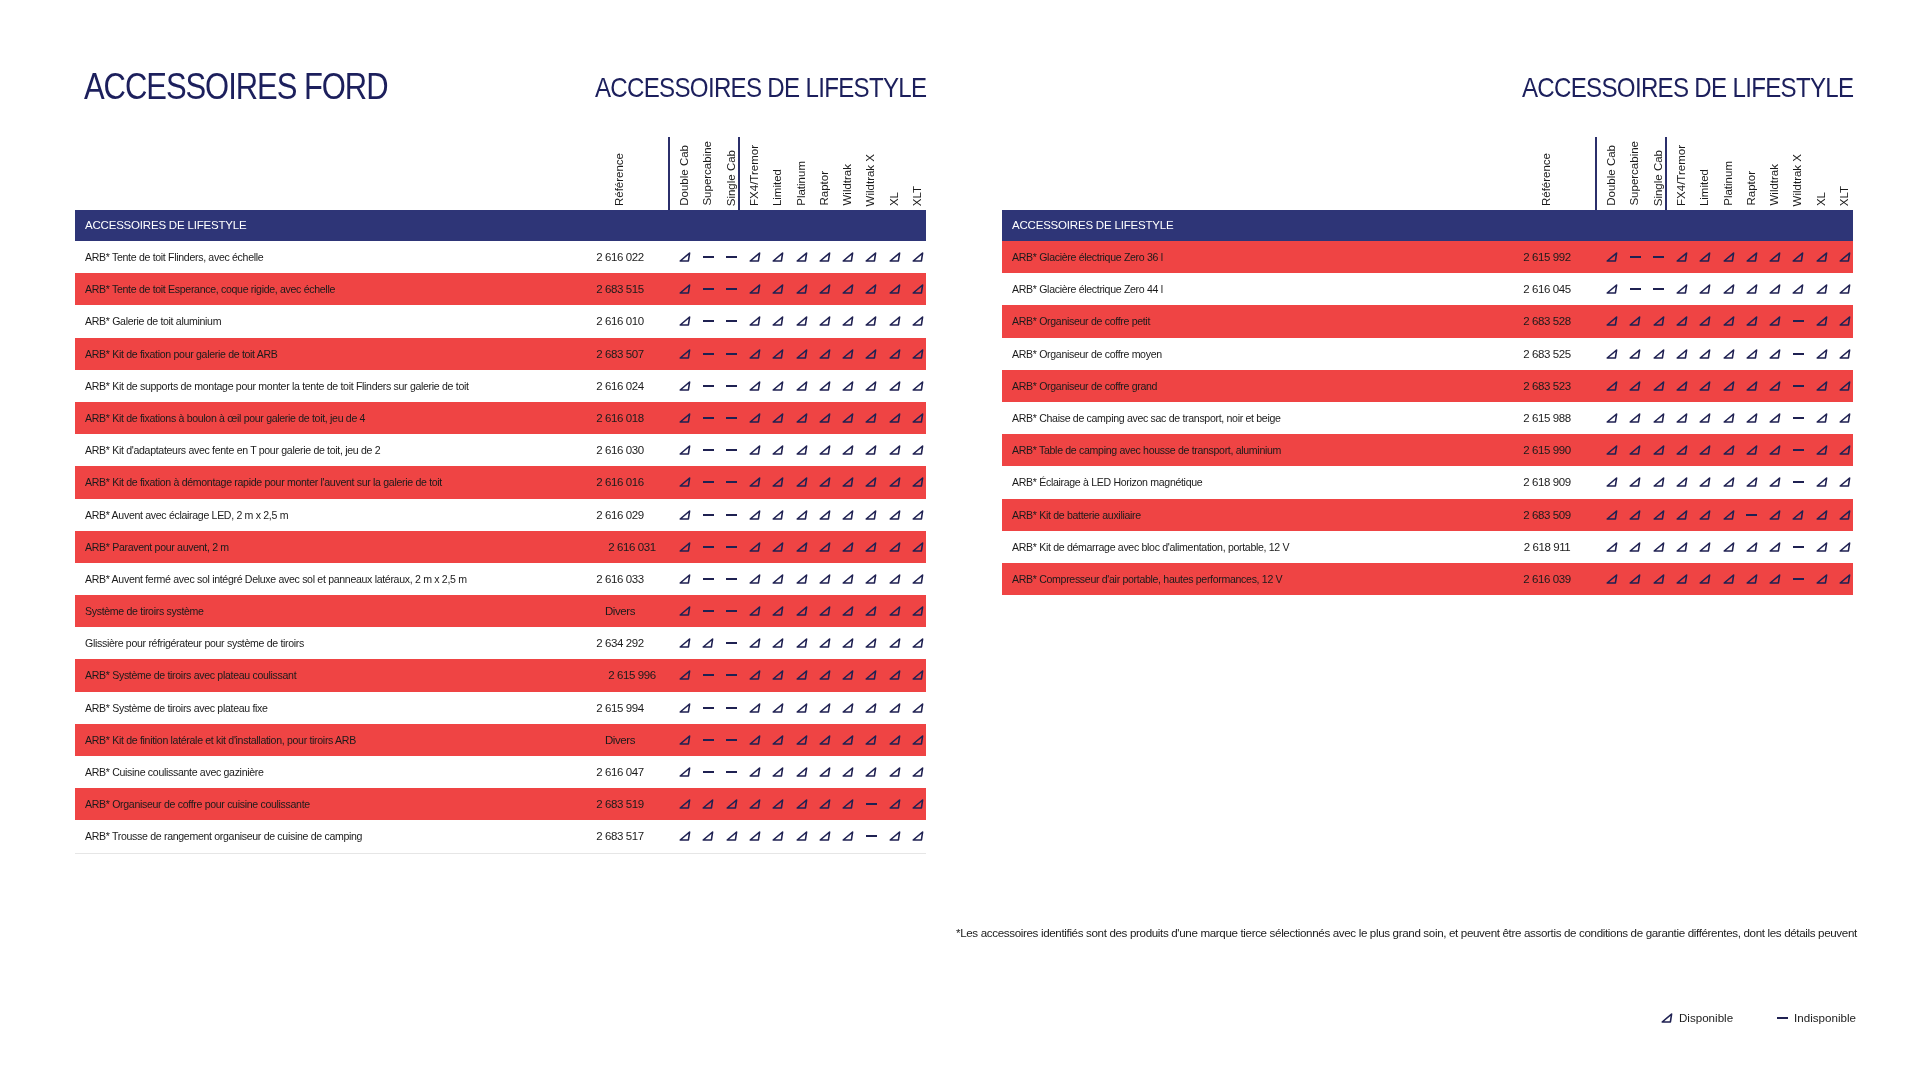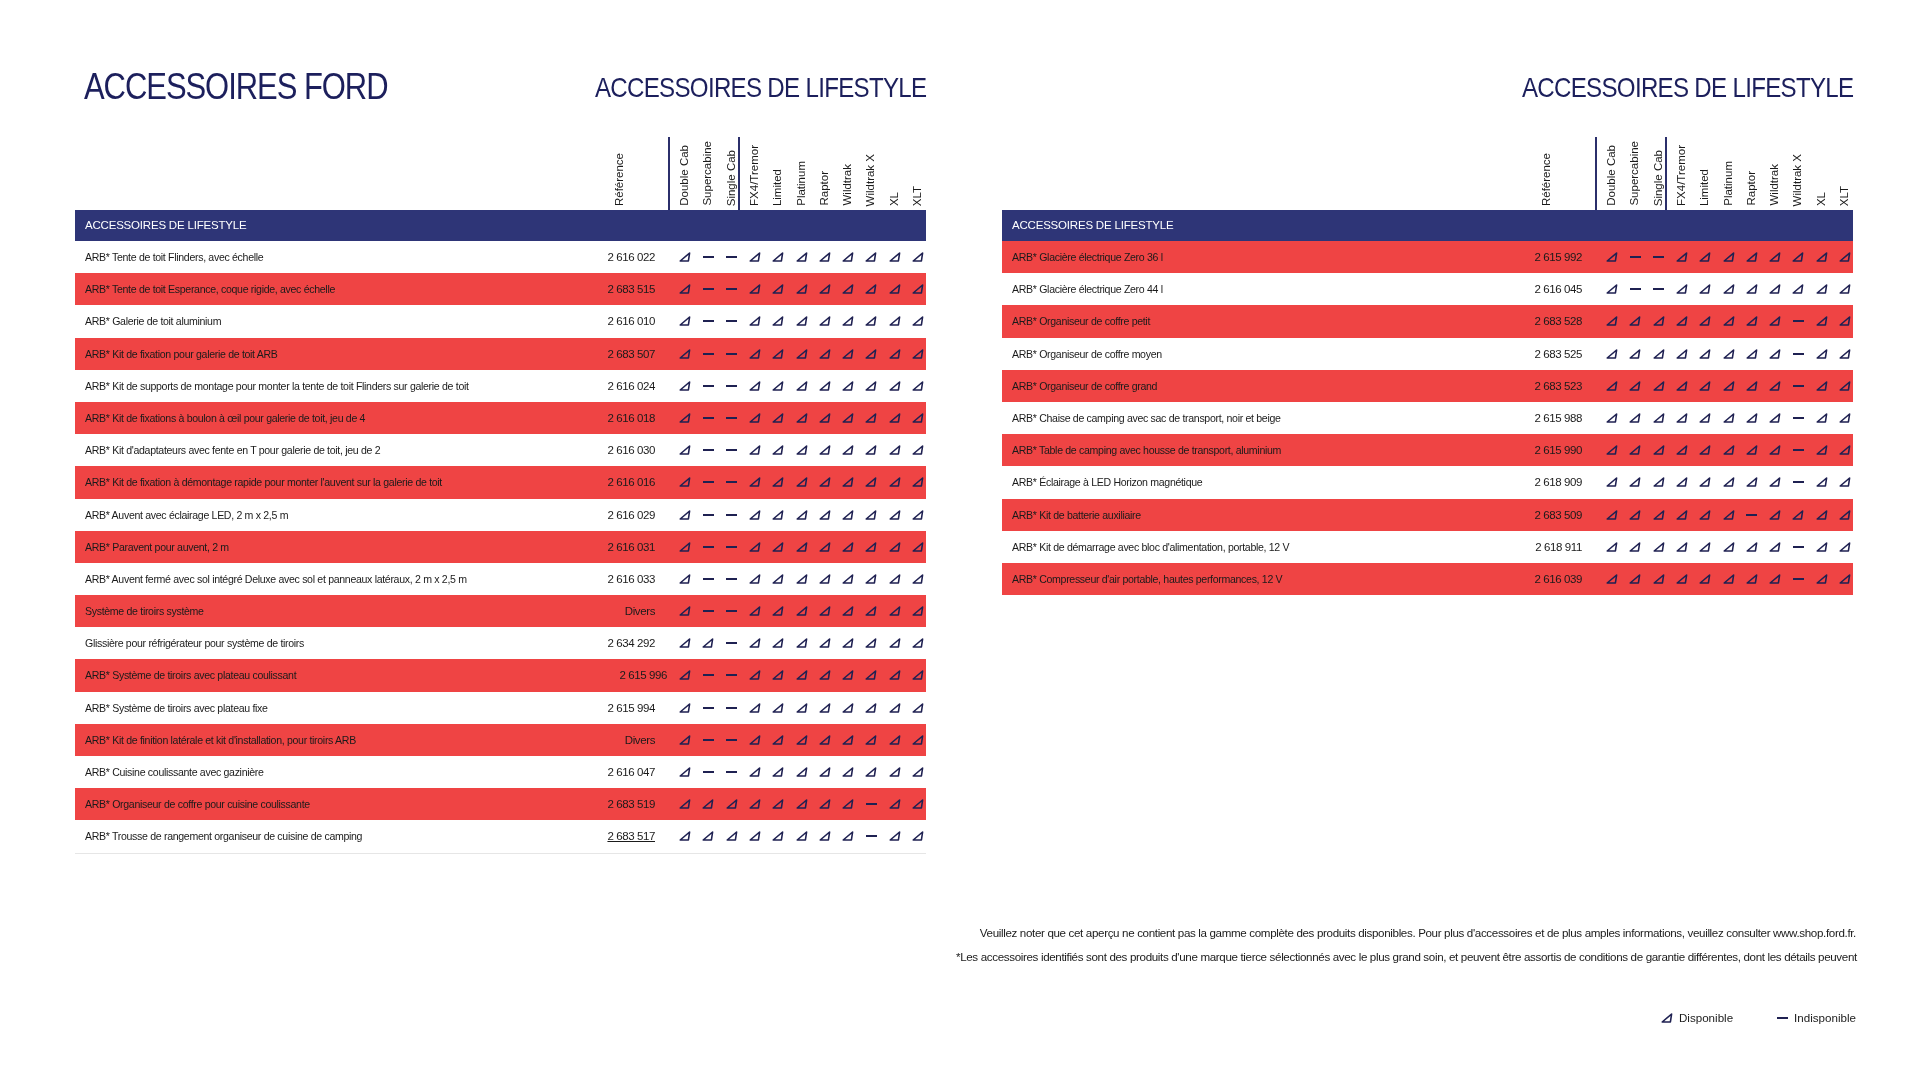--- a/index.html
+++ b/index.html
@@ -37,21 +37,21 @@
     height:31px; background:#2e3577; color:#ffffff;
     font-size:11.5px; line-height:31px; padding-left:10px;
     letter-spacing:-0.2px;
   }
   .row { position:relative; height:32.2px; line-height:32.2px; font-size:11.5px; }
   .row.grey { background:#ef4444; }
   .row .desc {
     position:absolute; left:10px; white-space:nowrap; letter-spacing:-0.35px;
     transform:scaleX(0.92); transform-origin:left center;
   }
-  .row .ref { position:absolute; width:70px; text-align:right; letter-spacing:-0.4px; }
+  .row .ref { position:absolute; width:70px; text-align:center; letter-spacing:-0.4px; }
   .cell { position:absolute; width:20px; height:32px; top:0; display:flex; align-items:center; justify-content:center; }
   .sym-yes { width:12px; height:10px; }
   .sym-no { width:11px; height:2px; background:#1f2152; }
   .tbl-bottom { height:1px; background:#e6e6e6; }
 
   .footer {
     position:absolute; right:64px; top:924px; width:900px;
     text-align:right; font-size:11.6px; color:#1b1b1b; letter-spacing:-0.35px;
   }
   .footer p { margin:0; white-space:nowrap; }
@@ -580,21 +580,21 @@
           </svg>
         </span>
         <span class="cell" style="left: 833px;">
           <svg class="sym-yes" viewBox="0 0 12 10">
             <path d="M1.2 9 L10.6 1 L9.4 9 Z" fill="none" stroke="#1f2152" stroke-width="1.6" stroke-linejoin="round"></path>
           </svg>
         </span>
       </div>
       <div class="row grey">
         <span class="desc">ARB* Paravent pour auvent, 2 m</span>
-        <span class="ref" style="left: 510px;">2 616 031</span>
+        <span class="ref" style="left: 522px;">2 616 031</span>
         <span class="cell" style="left: 600px;">
           <svg class="sym-yes" viewBox="0 0 12 10">
             <path d="M1.2 9 L10.6 1 L9.4 9 Z" fill="none" stroke="#1f2152" stroke-width="1.6" stroke-linejoin="round"></path>
           </svg>
         </span>
         <span class="cell" style="left: 623.3px;">
           <span class="sym-no"></span>
         </span>
         <span class="cell" style="left: 646.6px;">
           <span class="sym-no"></span>
@@ -1079,21 +1079,21 @@
           </svg>
         </span>
         <span class="cell" style="left: 833px;">
           <svg class="sym-yes" viewBox="0 0 12 10">
             <path d="M1.2 9 L10.6 1 L9.4 9 Z" fill="none" stroke="#1f2152" stroke-width="1.6" stroke-linejoin="round"></path>
           </svg>
         </span>
       </div>
       <div class="row">
         <span class="desc">ARB* Trousse de rangement organiseur de cuisine de camping</span>
-        <span class="ref" style="left: 510px; text-decoration: underline;">2 683 517</span>
+        <span class="ref" style="left: 510px;">2 683 517</span>
         <span class="cell" style="left: 600px;">
           <svg class="sym-yes" viewBox="0 0 12 10">
             <path d="M1.2 9 L10.6 1 L9.4 9 Z" fill="none" stroke="#1f2152" stroke-width="1.6" stroke-linejoin="round"></path>
           </svg>
         </span>
         <span class="cell" style="left: 623.3px;">
           <svg class="sym-yes" viewBox="0 0 12 10">
             <path d="M1.2 9 L10.6 1 L9.4 9 Z" fill="none" stroke="#1f2152" stroke-width="1.6" stroke-linejoin="round"></path>
           </svg>
         </span>
@@ -1784,21 +1784,20 @@
         <span class="cell" style="left: 833px;">
           <svg class="sym-yes" viewBox="0 0 12 10">
             <path d="M1.2 9 L10.6 1 L9.4 9 Z" fill="none" stroke="#1f2152" stroke-width="1.6" stroke-linejoin="round"></path>
           </svg>
         </span>
       </div>
     </div>
 </div>
 
 <div class="footer">
-  <p class="note">Veuillez noter que cet aperçu ne contient pas la gamme complète des produits disponibles. Pour plus d'accessoires et de plus amples informations, veuillez consulter www.shop.ford.fr.</p>
   <p class="disclaimer">*Les accessoires identifiés sont des produits d'une marque tierce sélectionnés avec le plus grand soin, et peuvent être assortis de conditions de garantie différentes, dont les détails peuvent</p>
 </div>
 
 <div class="legend">
   <div class="item">
     <svg class="sym-yes" viewBox="0 0 12 10">
         <path d="M1.2 9 L10.6 1 L9.4 9 Z" fill="none" stroke="#1f2152" stroke-width="1.6" stroke-linejoin="round"></path>
       </svg>
     <span>Disponible</span>
   </div>

